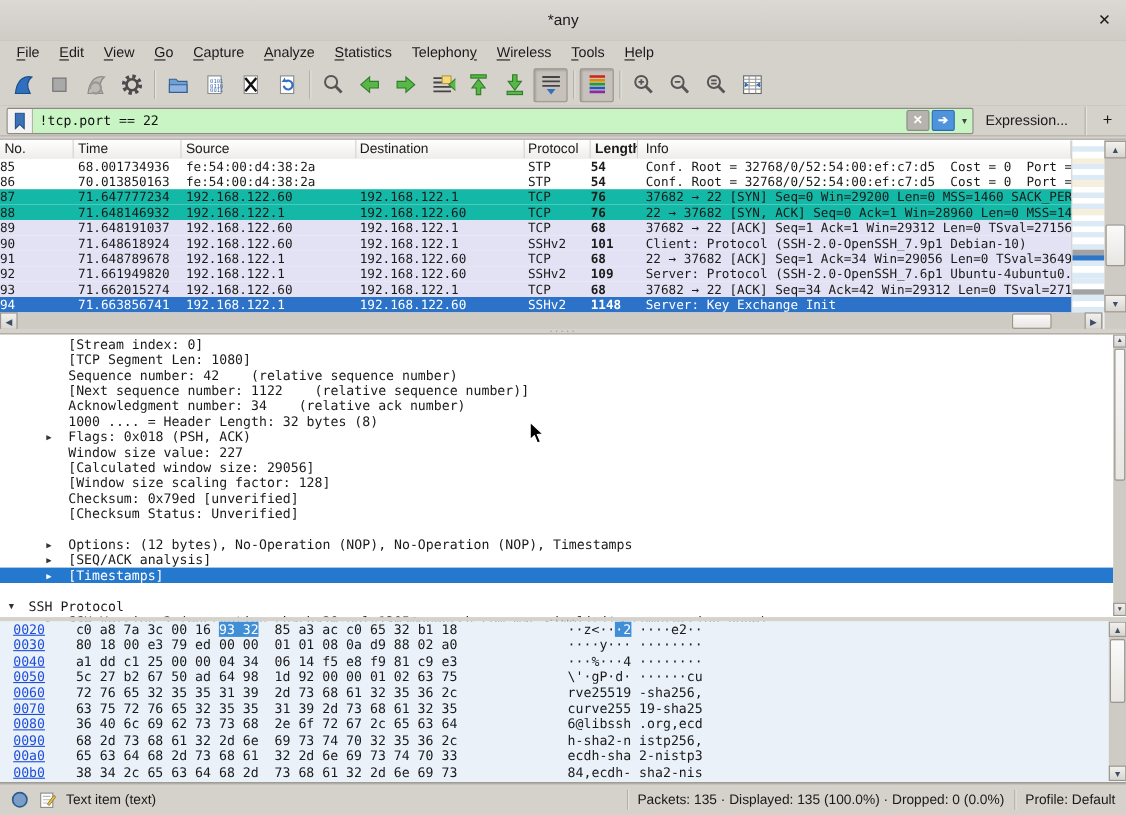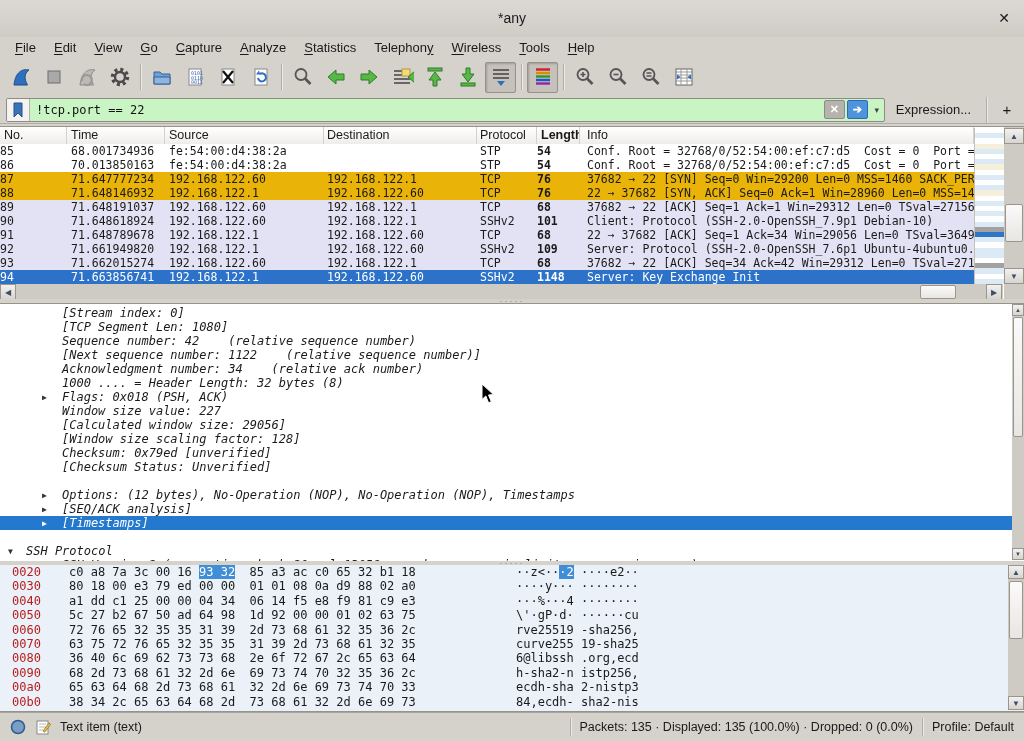--- a/index.html
+++ b/index.html
@@ -55,21 +55,21 @@
     line-height:14px;white-space:pre;overflow:hidden;}
   .prow span{box-sizing:border-box;flex:none;overflow:hidden;}
   .c-no{width:67px;text-align:left;padding-right:17px;}
   .c-time{width:98px;padding-left:4px;}
   .c-src{width:159px;padding-left:4px;}
   .c-dst{width:153px;padding-left:3px;}
   .c-proto{width:60px;padding-left:3px;}
   .c-len{width:43px;text-align:left;padding-right:6px;font-weight:bold;}
   .c-info{flex:1 1 auto;padding-left:7px;}
   .row-white{background:#ffffff;}
-  .row-gray{background:#eab308;}
+  .row-gray{background:#14b8a6;}
   .row-lav{background:#e3e2f4;}
   .row-sel{background:#2b72c8;color:#fff;}
   
   #minimap{position:absolute;left:974px;top:1px;width:29px;height:156px;display:flex;
     flex-direction:column;border-left:1px solid #c4c1bb;}
   #minimap div{flex:1;}
   .sb{background:#cecbc5;}
   .sb-btn{display:flex;align-items:center;justify-content:center;font-size:8px;
     color:#3c4f66;background:linear-gradient(#f2f1ef,#d8d5d0);border:1px solid #9a968e;
     box-sizing:border-box;}
@@ -83,38 +83,38 @@
   #pl-hleft{position:absolute;left:0;top:0;width:16px;height:16px;}
   #pl-hthumb{position:absolute;left:920px;top:1px;width:36px;height:14px;}
   #pl-hright{position:absolute;left:986px;top:0;width:16px;height:16px;}
   
   .splitter{left:0;width:1024px;background:#d5d1cb;color:#8a867f;font-size:9px;
     letter-spacing:2px;text-align:center;line-height:4px;}
   #split1{top:299px;height:4px;}
   #split2{top:561px;height:4px;}
   
   #details{left:0;top:303px;width:1024px;height:312px;background:#fff;overflow:hidden;
-    border-top:1px solid #97928a;border-bottom:1px solid #97928a;box-sizing:border-box;font-style:italic;}
+    border-top:1px solid #97928a;border-bottom:1px solid #97928a;box-sizing:border-box;}
   #dlines{position:absolute;left:0;top:2px;width:1012px;}
   .dline{height:14px;font-family:"DejaVu Sans Mono",monospace;font-size:12px;
     line-height:14px;white-space:pre;position:relative;overflow:hidden;}
   .dline .dtext{position:absolute;top:0;}
   .dline .exp{position:absolute;top:1px;font-size:8px;color:#333;}
   .dline.sel{background:#2478cd;color:#fff;}
   .dline.sel .exp{color:#fff;}
   #d-vscroll{position:absolute;left:1012px;top:0;width:12px;height:256px;background:#cecbc5;}
   #d-vup{position:absolute;left:0;top:0;width:12px;height:12px;font-size:6px;}
   #d-vthumb{position:absolute;left:1px;top:13px;width:10px;height:120px;}
   #d-vdown{position:absolute;left:0;top:244px;width:12px;height:12px;font-size:6px;}
   
   #hex{left:0;top:565px;width:1024px;height:147px;background:#eaf1f9;overflow:hidden;
     border-bottom:1px solid #97928a;box-sizing:border-box;}
   .hrow{height:14.4px;position:relative;font-family:"DejaVu Sans Mono",monospace;
     font-size:12px;line-height:14.4px;white-space:pre;}
-  .off{position:absolute;left:12px;color:#b91c1c;}
+  .off{position:absolute;left:12px;color:#1d4ed8;text-decoration:underline;}
   .hx{position:absolute;left:69px;}
   .as{position:absolute;left:516px;}
   .hl{background:#3f8ed6;color:#fff;}
   #h-vscroll{position:absolute;left:1008px;top:0;width:16px;height:145px;background:#cecbc5;}
   #h-vup{position:absolute;left:0;top:0;width:16px;height:14px;}
   #h-vthumb{position:absolute;left:1px;top:16px;width:14px;height:58px;}
   #h-vdown{position:absolute;left:0;top:131px;width:16px;height:14px;}
   
   #statusbar{left:0;top:712px;width:1024px;height:29px;border-top:1px solid #a9a49c;
     display:flex;align-items:center;padding:0 10px;gap:9px;font-size:12.5px;

